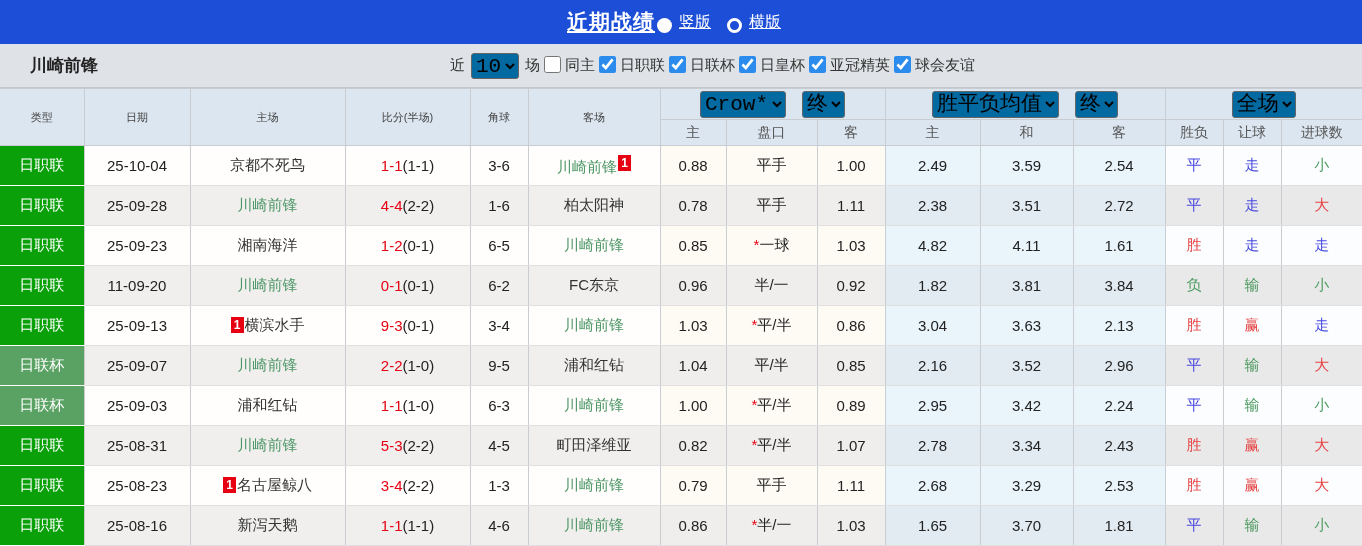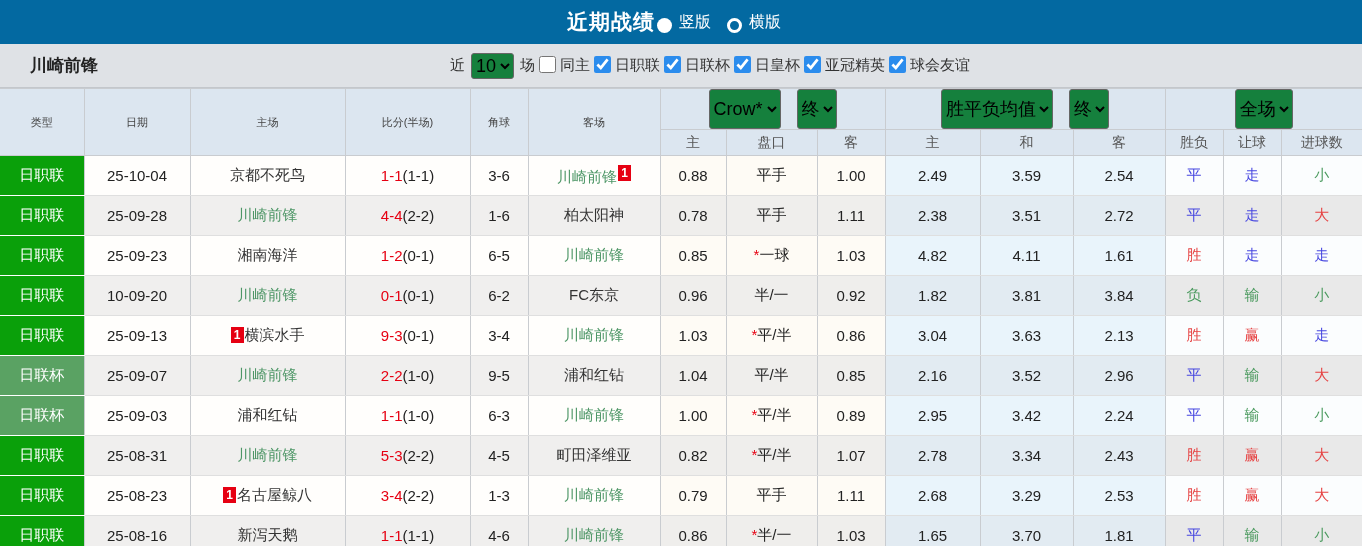--- a/index.html
+++ b/index.html
@@ -1,52 +1,52 @@
 <!DOCTYPE html>
 <html><head>
 <meta charset="utf-8">
 <style>
   * { box-sizing: border-box; }
   html,body { margin:0; padding:0; width:1362px; height:546px; overflow:hidden;
               background:#fff; font-family:"Liberation Sans", sans-serif; }
 
   
-  .topbar { height:44px; background:#0369a1; display:flex; align-items:center;
-            justify-content:center; color:#fff; }
+  .topbar { height:44px; background:#1d4ed8; display:flex; align-items:center;
+            justify-content:center; color:#fff;text-decoration:underline; }
   .topbar .title { font-size:21px; font-weight:bold; letter-spacing:1px; }
   .radio-group { display:flex; align-items:flex-end; margin-left:2px; }
   .radio { width:15px; height:15px; border-radius:50%; display:inline-block; }
   .radio.filled { background:#fff; }
   .radio.empty  { background:transparent; border:3px solid #fff; }
   .radio-label { font-size:16px; margin:0 14px 0 7px; }
 
   
   .filterbar { height:44px; background:#dfe2e6; display:flex; align-items:center;
                position:relative; border-bottom:1px solid #c3c7cc; }
   .team-name { font-size:17px; font-weight:bold; color:#222; margin-left:30px; }
   .filters { position:absolute; left:450px; display:flex; align-items:center;
              font-size:15px; color:#333; }
   .filters select { margin:0 6px; }
-  select { font-size:18px; height:26px; background:#15803d; border:1px solid #666;
-           border-radius:3px; color:#000; font-family:Liberation Sans, sans-serif; }
+  select { font-size:21px; height:26px; background:#0369a1; border:1px solid #666;
+           border-radius:3px; color:#000; font-family:Liberation Mono, monospace; }
   .filters input[type=checkbox], .lg input[type=checkbox] {
       width:17px; height:17px; accent-color:#2b8ced; margin:0 4px; }
   .lg { display:flex; align-items:flex-start; }
   .lg input { margin:0 1px 0 2px; }
 
   
   table { border-collapse:collapse; table-layout:fixed; width:1362px; }
   th, td { border:1px solid #c9ccd0; text-align:center; padding:0; overflow:hidden;
            white-space:nowrap; }
   th { background:#dce6f0; font-weight:normal; }
   thead tr.drop-row th { height:31px; }
   thead tr.sub-row th { height:26px; font-size:14px; color:#555; }
   th.main-h { font-size:11px; color:#444; }
   .sel-group { display:flex; align-items:center; justify-content:center; gap:16px; }
-  .sel-group select { height:40px; }
+  .sel-group select { height:27px; }
 
   tbody tr { height:40px; }
   tbody td { font-size:15px; color:#222; border-color:#dfdfdf #c9ccd0; }
   tbody tr:nth-child(even) { background:#f0efee; }
   tbody tr:nth-child(odd)  { background:#fffefc; }
   tbody tr:nth-child(odd)  td.crow { background:#fefbf5; }
   tbody tr:nth-child(even) td.crow { background:#efeeec; }
   tbody tr:nth-child(odd)  td.avg  { background:#e9f4fb; }
   tbody tr:nth-child(even) td.avg  { background:#e2ebf2; }
   tbody tr:nth-child(odd)  td.res  { background:#fbfdfe; }
@@ -282,21 +282,21 @@
     <td class="res" data-name="handicap-result-cell">
       <span data-name="handicap-result" class="blue">走</span>
     </td>
     <td class="res" data-name="goals-result-cell">
       <span data-name="goals-result" class="blue">走</span>
     </td>
   </tr>
 
   <tr data-name="table-row">
     <td data-name="type-cell" class="type-jl">日职联</td>
-    <td data-name="date-cell">10-09-20</td>
+    <td data-name="date-cell">11-09-20</td>
     <td data-name="home-team-cell">
       <span data-name="home-team-name" class="self">川崎前锋</span>
     </td>
     <td data-name="score-cell">
       <span class="score" data-name="full-time-score">0-1</span><span class="half" data-name="half-time-score">(0-1)</span>
     </td>
     <td data-name="corners-cell">6-2</td>
     <td data-name="away-team-cell">
       <span data-name="away-team-name" class="opp">FC东京</span>
     </td>

